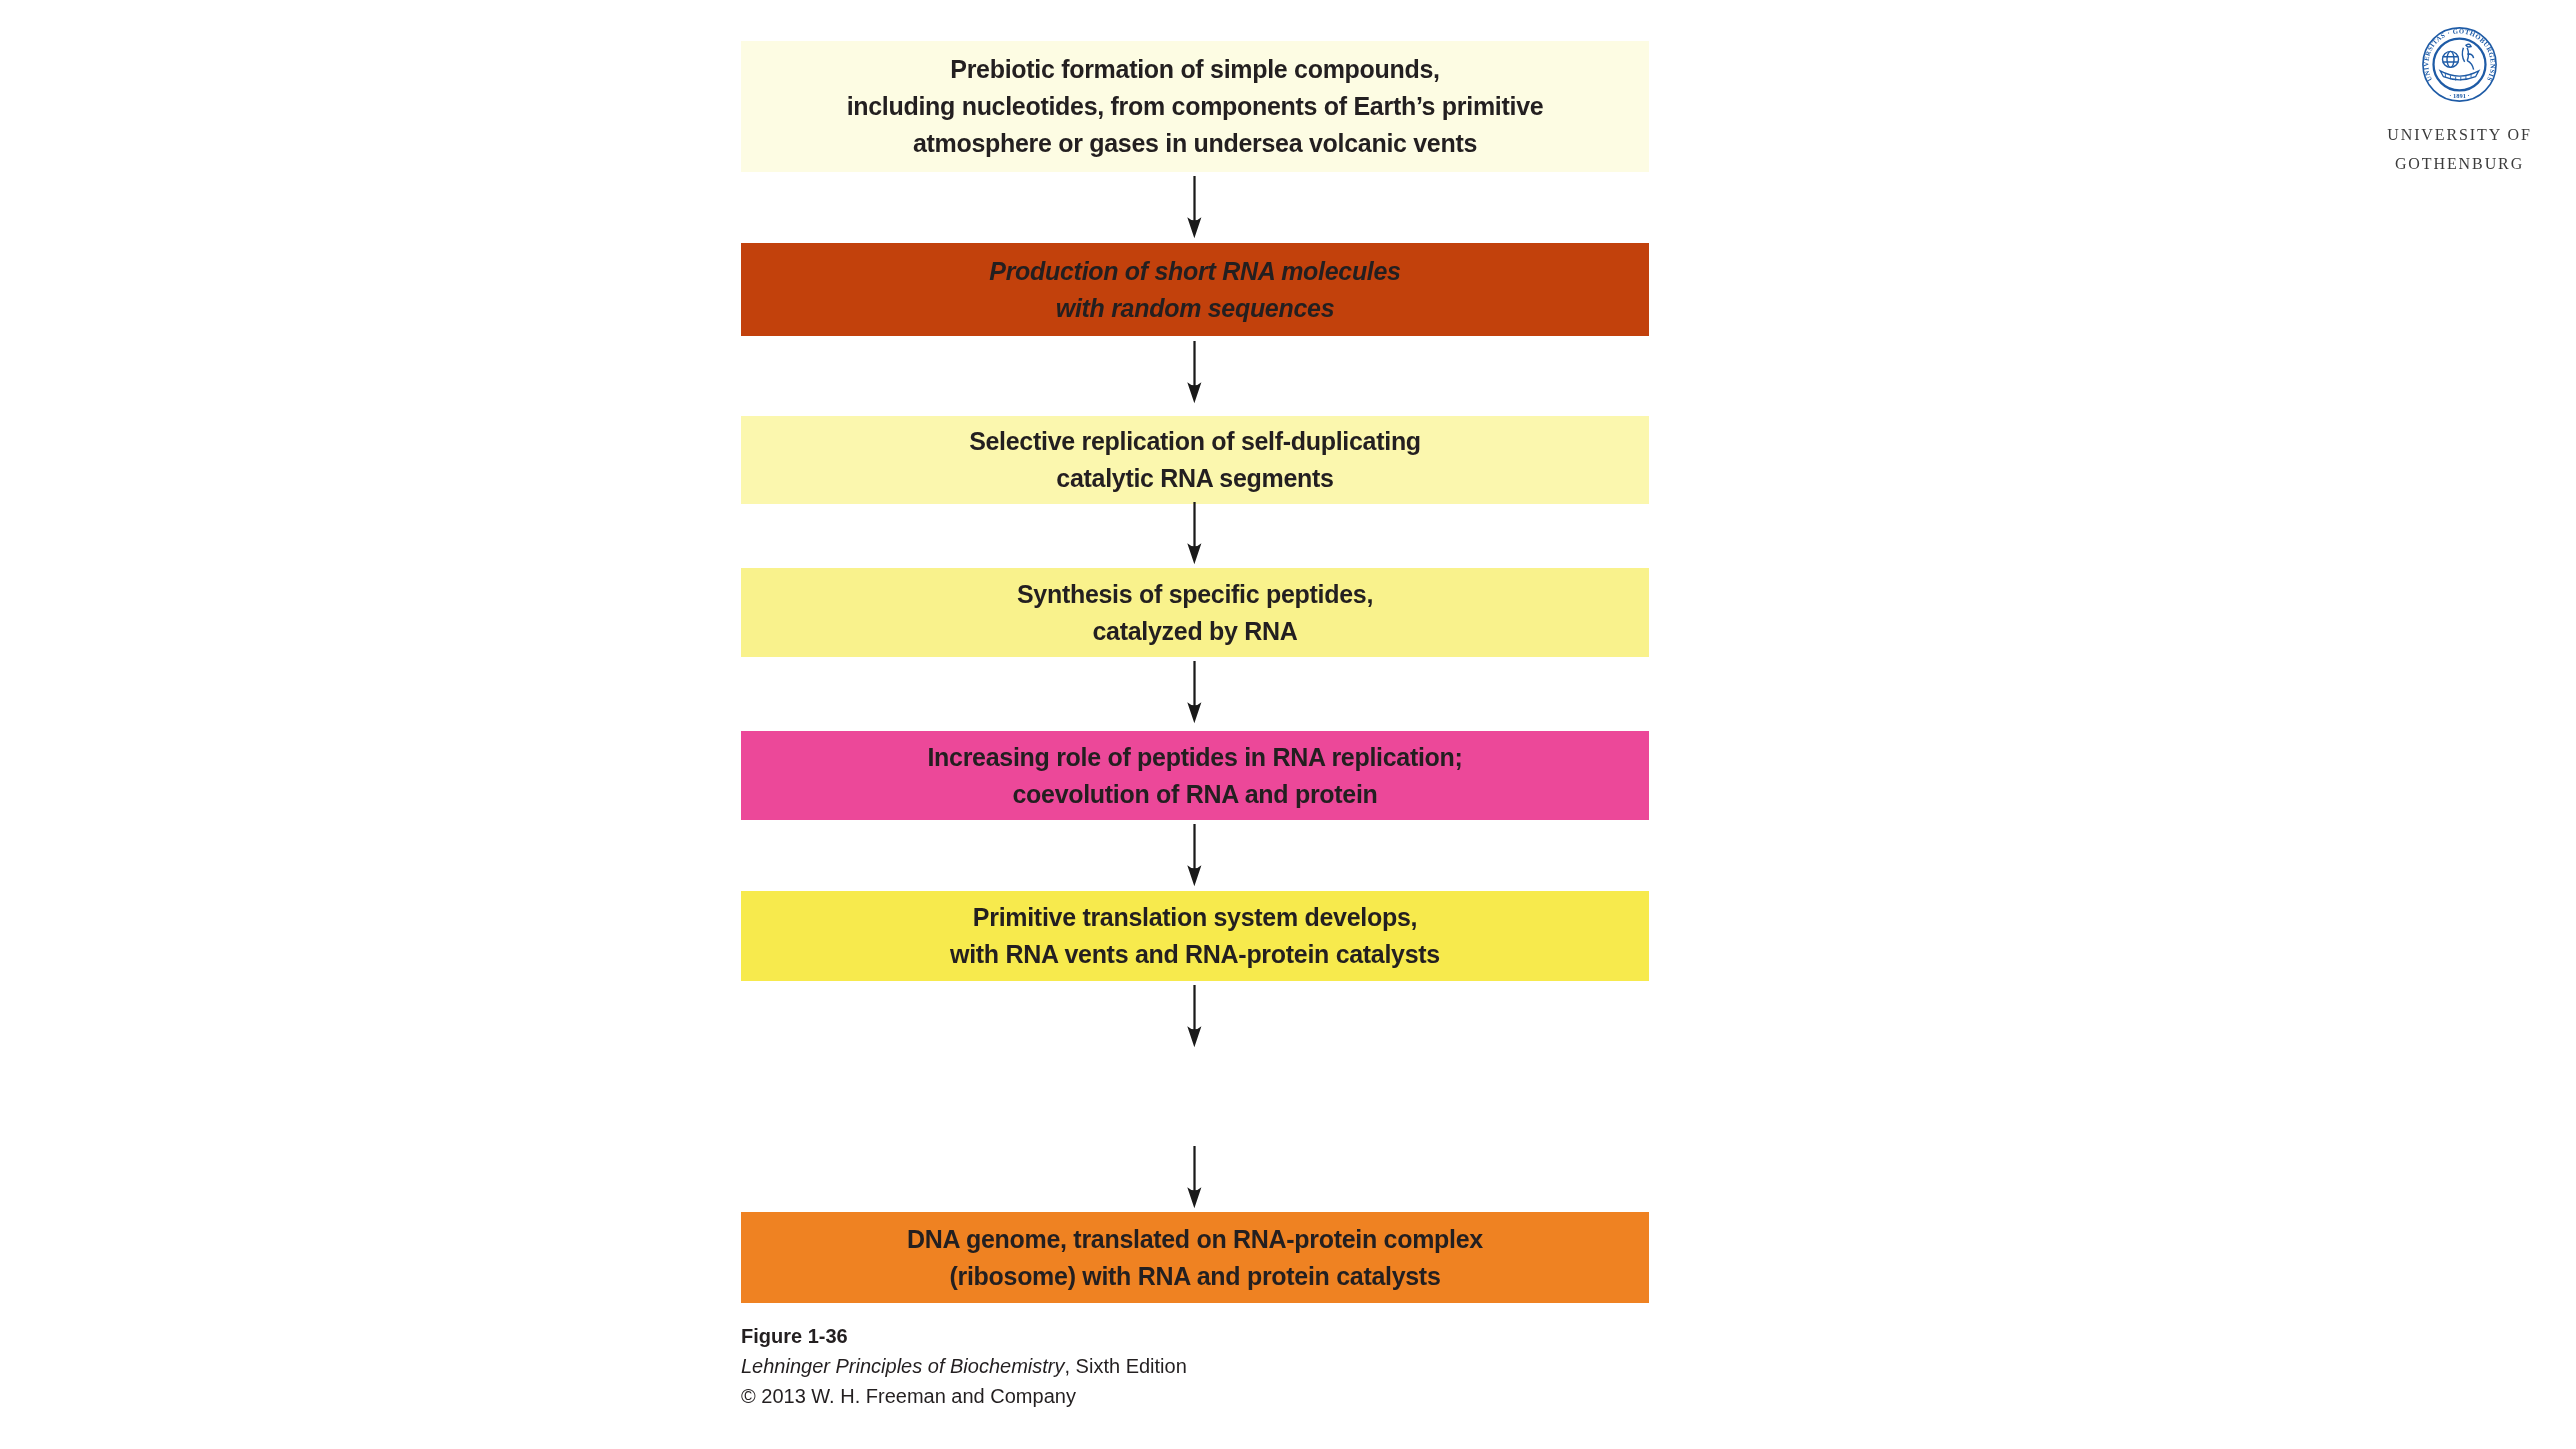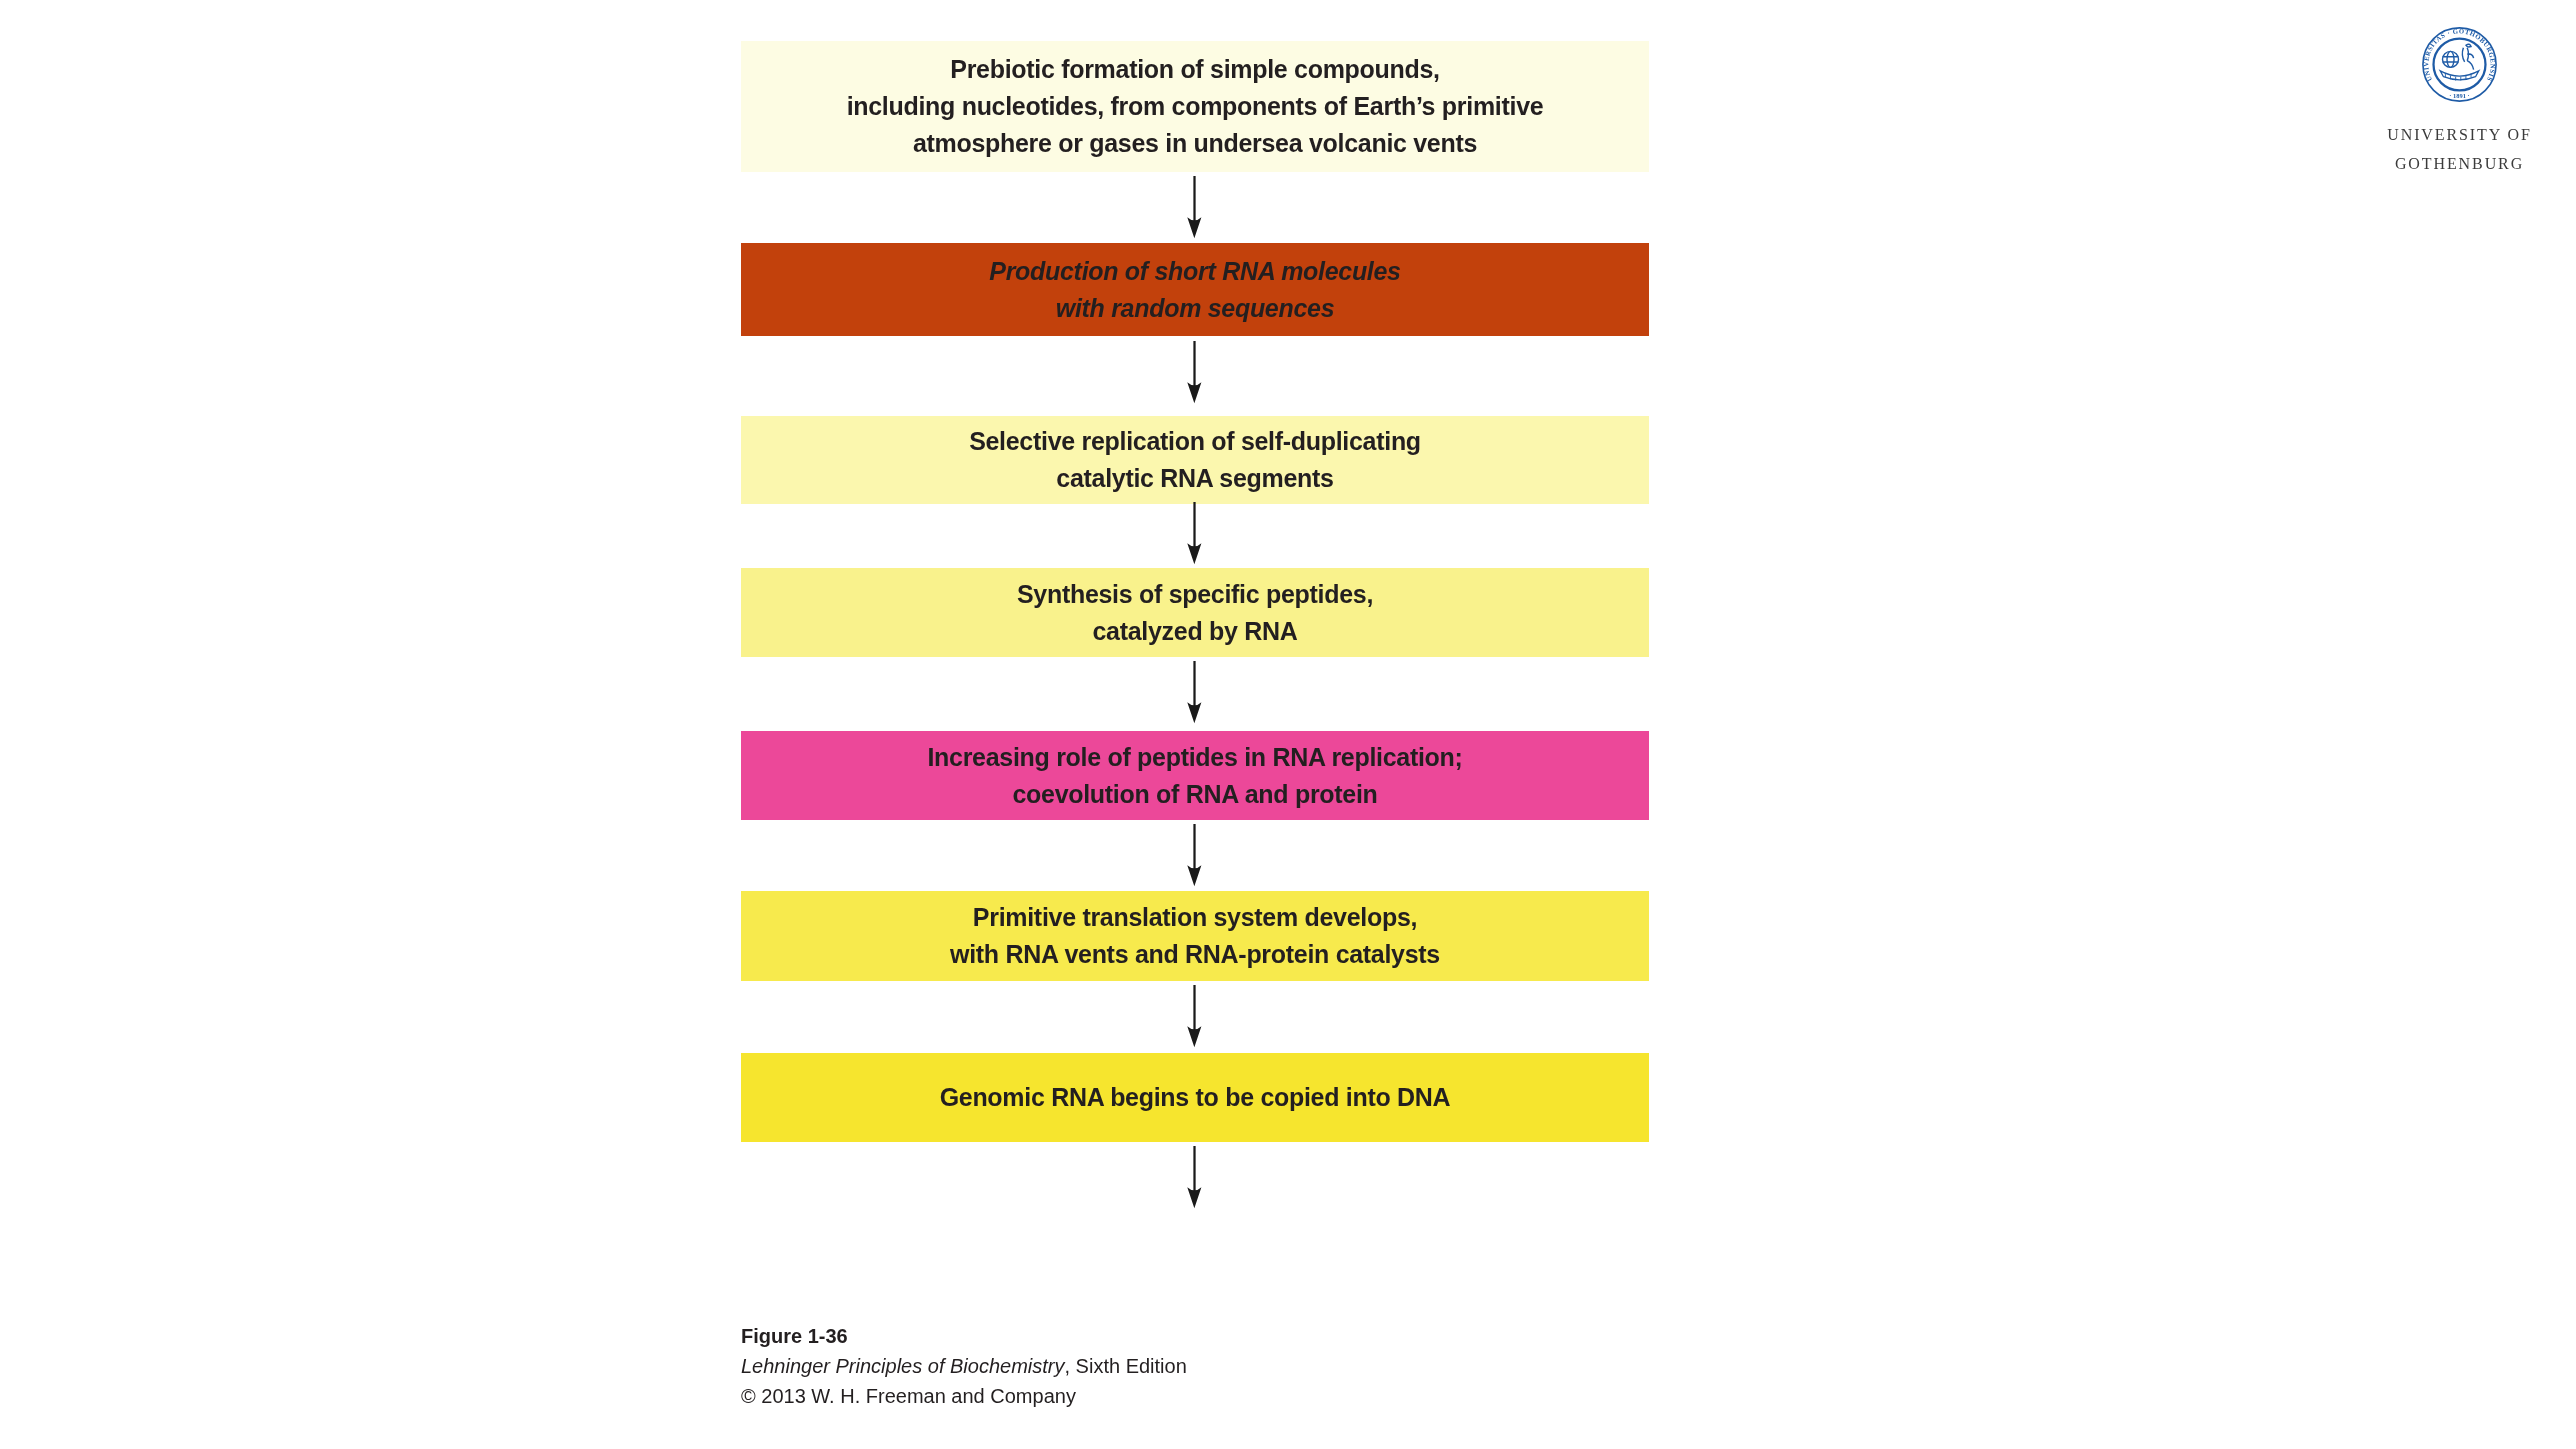--- a/index.html
+++ b/index.html
@@ -132,27 +132,28 @@
     </svg>
 
     <div class="step step6" style="background-color: rgb(247, 234, 77);">Primitive translation system develops,
 with RNA vents and RNA-protein catalysts</div>
 
     <svg class="arrow arr6" viewBox="0 0 26 98" preserveAspectRatio="none" style="color: rgb(26, 26, 26);">
       <rect x="11.5" y="0" width="3.5" height="72" fill="currentColor"></rect>
       <path d="M13 97 L2 64 Q13 74 24 64 Z" fill="currentColor"></path>
     </svg>
 
-    <div class="step step7" style="background-color: rgb(246, 229, 46);">Genomic RNA begins to be copied into DNA</div>
 
     <svg class="arrow arr7" viewBox="0 0 26 98" preserveAspectRatio="none" style="color: rgb(26, 26, 26);">
       <rect x="11.5" y="0" width="3.5" height="72" fill="currentColor"></rect>
       <path d="M13 97 L2 64 Q13 74 24 64 Z" fill="currentColor"></path>
     </svg>
 
+    <div class="step step8" style="background-color: rgb(239, 130, 34);">DNA genome, translated on RNA-protein complex
+(ribosome) with RNA and protein catalysts</div>
   </div>
 
   <div class="caption">
     <div class="fig-label">Figure 1-36</div>
     <div>
       <span class="book-title">Lehninger Principles of Biochemistry</span><span>, Sixth Edition</span>
     </div>
     <div>© 2013 W. H. Freeman and Company</div>
   </div>
 

